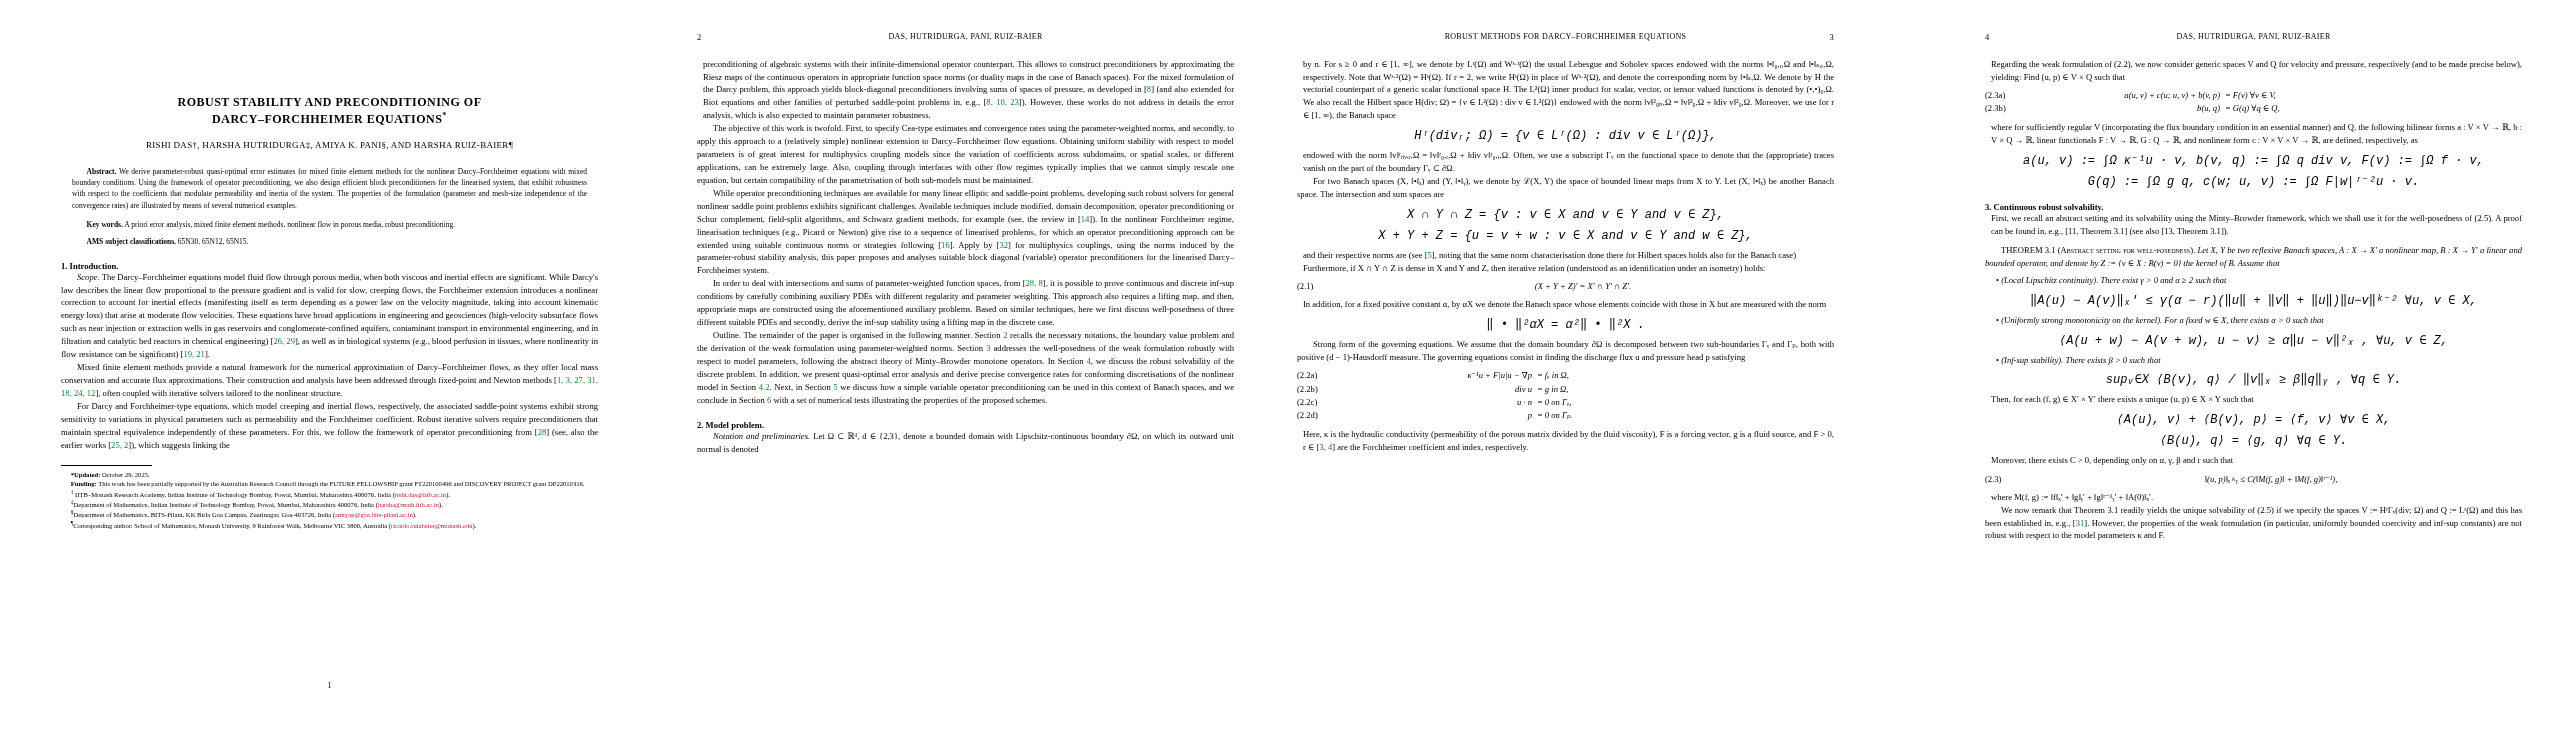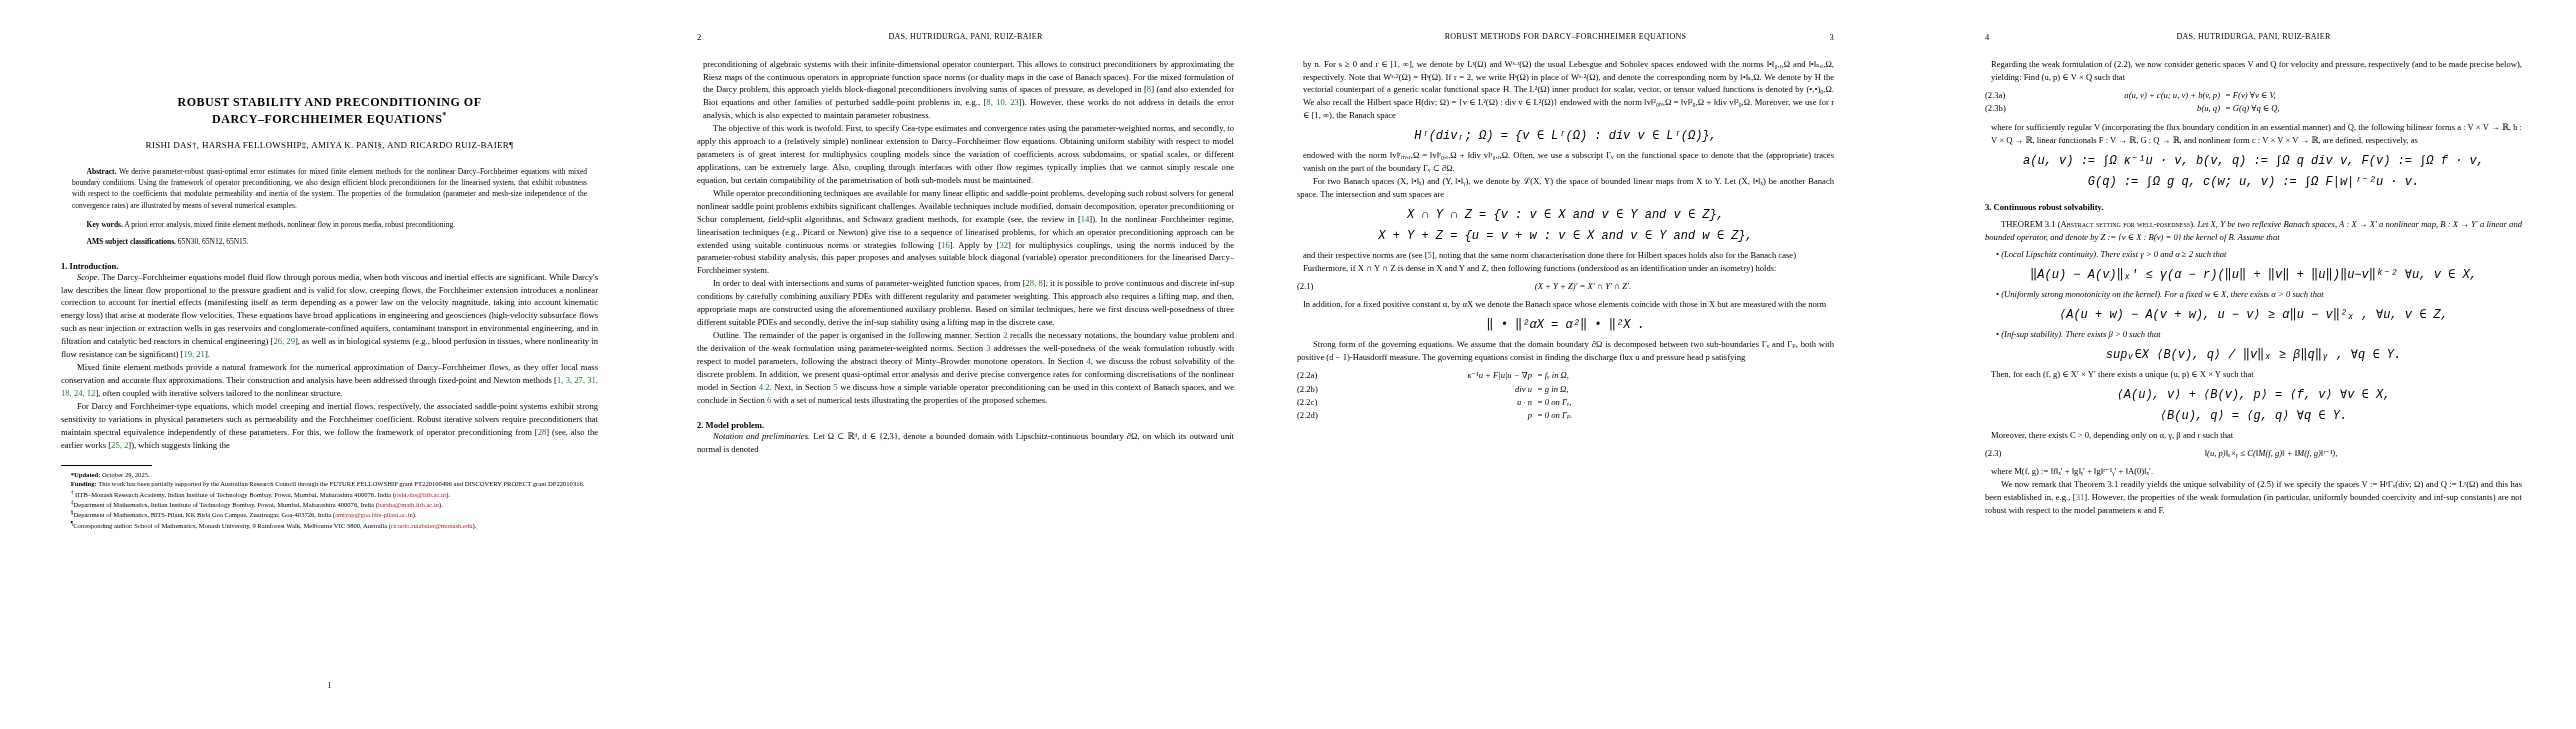--- a/index.html
+++ b/index.html
@@ -196,21 +196,21 @@
 <div id="viewer">
 
   <div class="arxiv-stamp">arXiv:2510.24527v1  [math.NA]  28 Oct 2025</div>
 
   <div class="page p1">
     <div class="page-inner">
       <div class="title">
         <span>ROBUST STABILITY AND PRECONDITIONING OF</span><br>
         <span>DARCY–FORCHHEIMER EQUATIONS</span><sup class="ft">*</sup>
       </div>
-      <div class="authors">RISHI DAS†, HARSHA FELLOWSHIP‡, AMIYA K. PANI§, AND RICARDO RUIZ-BAIER¶</div>
+      <div class="authors">RISHI DAS†, HARSHA HUTRIDURGA‡, AMIYA K. PANI§, AND HARSHA RUIZ-BAIER¶</div>
 
       <p class="abstract">
         <span class="bf">Abstract.</span>
         <span>We derive parameter-robust quasi-optimal error estimates for mixed finite element methods for the nonlinear Darcy–Forchheimer equations with mixed boundary conditions. Using the framework of operator preconditioning, we also design efficient block preconditioners for the linearised system, that exhibit robustness with respect to the coefficients that modulate permeability and inertia of the system. The properties of the formulation (parameter and mesh-size independence of the convergence rates) are illustrated by means of several numerical examples.</span>
       </p>
 
       <p class="keywords">
         <span class="bf">Key words.</span>
         <span>A priori error analysis, mixed finite element methods, nonlinear flow in porous media, robust preconditioning.</span>
       </p>
@@ -285,21 +285,21 @@
         <div class="rh-num rh-right">3</div>
       </div>
 
       <p class="para noind">by n. For s ≥ 0 and r ∈ [1, ∞], we denote by Lʳ(Ω) and Wˢ·ʳ(Ω) the usual Lebesgue and Sobolev spaces endowed with the norms ‖•‖₀,ᵣ,Ω and ‖•‖ₛ,ᵣ,Ω, respectively. Note that Wˢ·²(Ω) = Hˢ(Ω). If r = 2, we write Hˢ(Ω) in place of Wˢ·²(Ω), and denote the corresponding norm by ‖•‖ₛ,Ω. We denote by H the vectorial counterpart of a generic scalar functional space H. The L²(Ω) inner product for scalar, vector, or tensor valued functions is denoted by (•,•)₀,Ω. We also recall the Hilbert space H(div; Ω) = {v ∈ L²(Ω) : div v ∈ L²(Ω)} endowed with the norm ‖v‖²₀ᵢᵥ,Ω = ‖v‖²₀,Ω + ‖div v‖²₀,Ω. Moreover, we use for r ∈ [1, ∞), the Banach space</p>
       <div class="eqcenter">Hʳ(divᵣ; Ω) = {v ∈ Lʳ(Ω) : div v ∈ Lʳ(Ω)},</div>
       <p class="para noind">endowed with the norm ‖v‖ʳᵣᵢᵥ,ᵣ,Ω = ‖v‖ʳ₀,ᵣ,Ω + ‖div v‖ʳ₀,ᵣ,Ω. Often, we use a subscript Γᵥ on the functional space to denote that the (appropriate) traces vanish on the part of the boundary Γᵥ ⊂ ∂Ω.</p>
       <p class="para">For two Banach spaces (X, ‖•‖ₓ) and (Y, ‖•‖ᵧ), we denote by ℒ(X, Y) the space of bounded linear maps from X to Y. Let (X, ‖•‖ₓ) be another Banach space. The intersection and sum spaces are</p>
       <div class="eqcenter">X ∩ Y ∩ Z = {v : v ∈ X and v ∈ Y and v ∈ Z},</div>
       <div class="eqcenter">X + Y + Z = {u = v + w : v ∈ X and v ∈ Y and w ∈ Z},</div>
       <p class="para noind">and their respective norms are (see [<span class="cite">5</span>], noting that the same norm characterisation done there for Hilbert spaces holds also for the Banach case)</p>
-      <p class="para noind">Furthermore, if X ∩ Y ∩ Z is dense in X and Y and Z, then following functions (understood as an identification under an isometry) holds:</p>
+      <p class="para noind">Furthermore, if X ∩ Y ∩ Z is dense in X and Y and Z, then iterative relation (understood as an identification under an isometry) holds:</p>
       <div class="eqblock">
         <span class="eqtag">(2.1)</span>
         <span class="eqbody">(X + Y + Z)′ = X′ ∩ Y′ ∩ Z′.</span>
       </div>
       <p class="para noind">In addition, for a fixed positive constant α, by αX we denote the Banach space whose elements coincide with those in X but are measured with the norm</p>
       <div class="eqcenter">‖ • ‖²αX = α²‖ • ‖²X .</div>
       <p class="para">Strong form of the governing equations. We assume that the domain boundary ∂Ω is decomposed between two sub-boundaries Γᵥ and Γₚ, both with positive (d − 1)-Hausdorff measure. The governing equations consist in finding the discharge flux u and pressure head p satisfying</p>
 
       <div class="eqlist">
         <div class="eqrow">
@@ -317,20 +317,21 @@
           <span class="eqlhs">u · n</span>
           <span class="eqrhs">= 0   on Γᵥ,</span>
         </div>
         <div class="eqrow">
           <span class="eqtag">(2.2d)</span>
           <span class="eqlhs">p</span>
           <span class="eqrhs">= 0   on Γₚ.</span>
         </div>
       </div>
 
+      <p class="para noind">Here, κ is the hydraulic conductivity (permeability of the porous matrix divided by the fluid viscosity), F is a forcing vector, g is a fluid source, and F &gt; 0, r ∈ [<span class="cite">3, 4</span>] are the Forchheimer coefficient and index, respectively.</p>
 
       <div class="pagenum"></div>
     </div>
   </div>
 
   <div class="page p4">
     <div class="page-inner">
       <div class="runhead">
         <div class="rh-num rh-left">4</div>
         <div class="rh-center">DAS, HUTRIDURGA, PANI, RUIZ-BAIER</div>
@@ -350,20 +351,21 @@
           <span class="eqlhs">b(u, q)</span>
           <span class="eqrhs">= G(q)   ∀q ∈ Q,</span>
         </div>
       </div>
 
       <p class="para noind">where for sufficiently regular V (incorporating the flux boundary condition in an essential manner) and Q, the following bilinear forms a : V × V → ℝ, b : V × Q → ℝ, linear functionals F : V → ℝ, G : Q → ℝ, and nonlinear form c : V × V × V → ℝ, are defined, respectively, as</p>
       <div class="eqcenter">a(u, v) := ∫Ω κ⁻¹u · v,   b(v, q) := ∫Ω q div v,   F(v) := ∫Ω f · v,</div>
       <div class="eqcenter">G(q) := ∫Ω g q,   c(w; u, v) := ∫Ω F|w|ʳ⁻²u · v.</div>
 
       <div class="secthead">3. Continuous robust solvability.</div>
+      <p class="para noind">First, we recall an abstract setting and its solvability using the Minty–Browder framework, which we shall use it for the well-posedness of (2.5). A proof can be found in, e.g., [11, Theorem 3.1] (see also [13, Theorem 3.1]).</p>
 
       <p class="thm">
         <span class="thmhead">THEOREM 3.1 (Abstract setting for well-posedness).</span>
         <span class="it">Let X, Y be two reflexive Banach spaces, A : X → X′ a nonlinear map, B : X → Y′ a linear and bounded operator, and denote by Z := {v ∈ X : B(v) = 0} the kernel of B. Assume that</span>
       </p>
 
       <p class="bullet">•
         <span class="it">(Local Lipschitz continuity). There exist γ &gt; 0 and α ≥ 2 such that</span>
       </p>
       <div class="eqcenter">‖A(u) − A(v)‖ₓ′ ≤ γ(α − r)(‖u‖ + ‖v‖ + ‖u‖)‖u−v‖ᵏ⁻²   ∀u, v ∈ X,</div>

